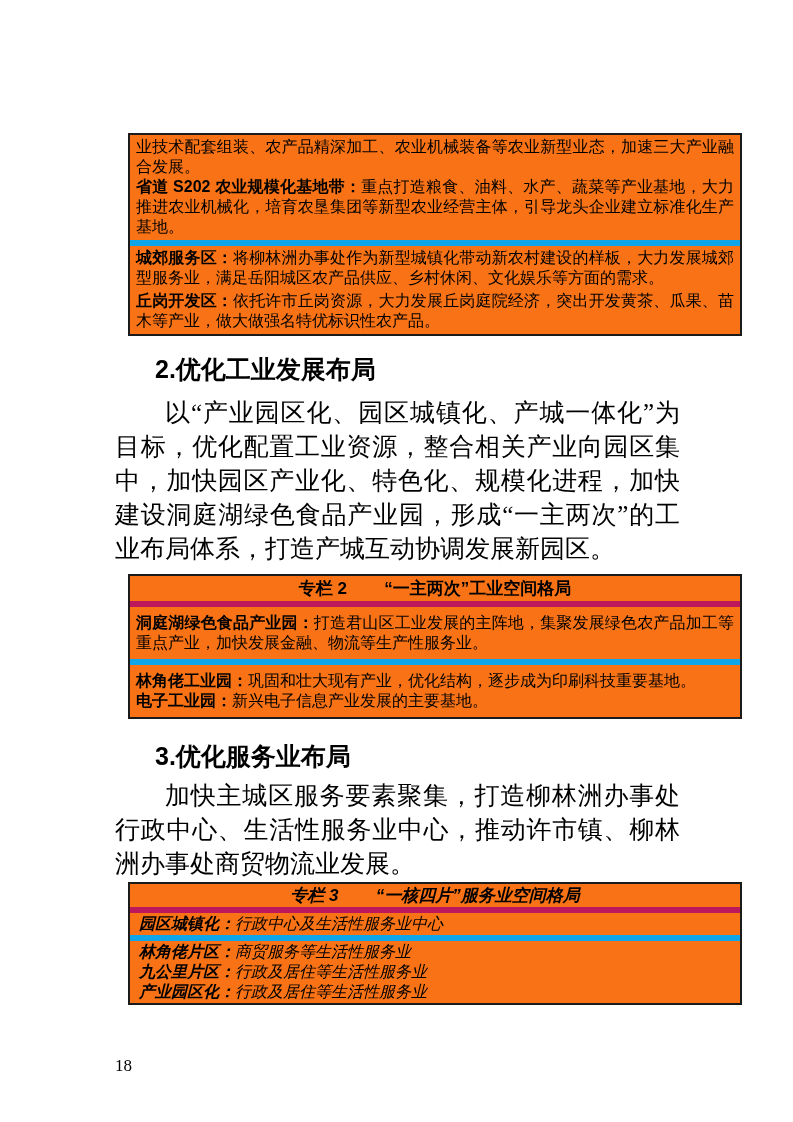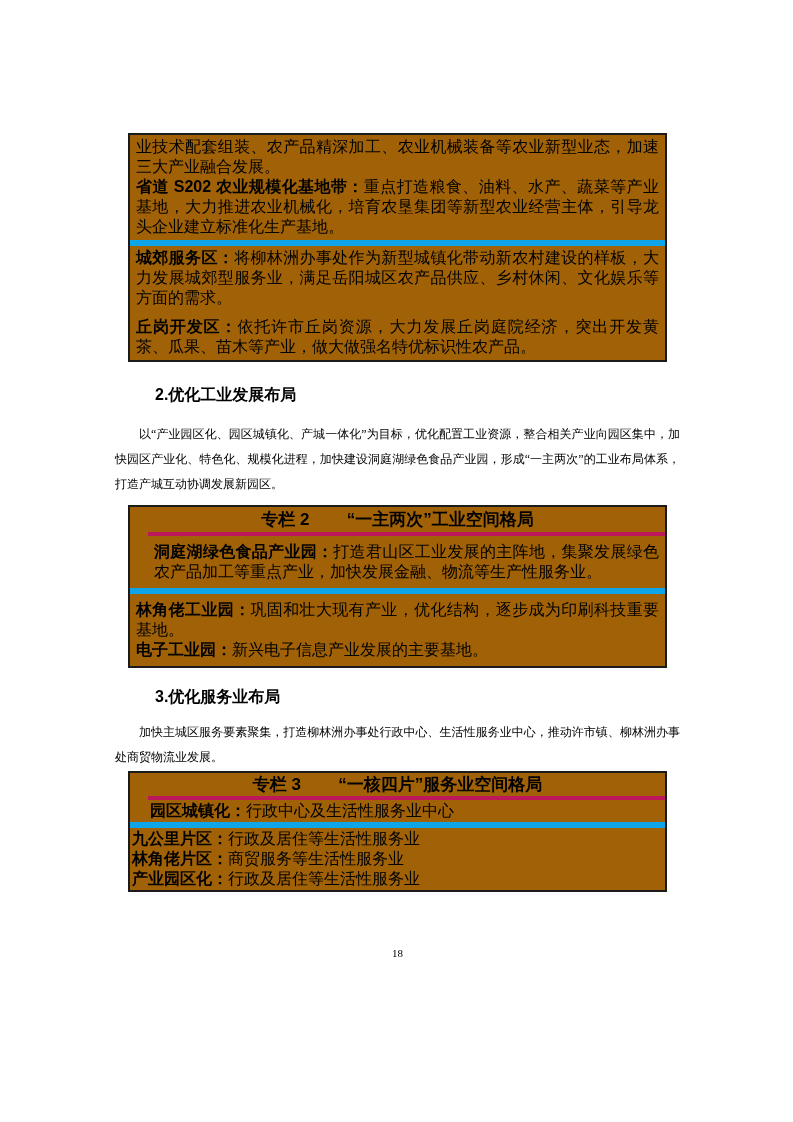--- a/index.html
+++ b/index.html
@@ -15,73 +15,73 @@
     background: #ffffff;
     overflow: hidden;
   }
   .content {
     position: absolute;
     left: 115px; top: 0;
     width: 565px;
   }
   
   .panel {
-    width: 539px;
+    width: 614px;
     margin-left: 13px;
     border: 2px solid #1b1b1b;
-    background: #a16207;
+    background: #f97316;
   }
   .panel-cell {
     padding: 2px 6px 3px 6px;
     font-size: 16px;
     line-height: 20px;
     text-align: justify;
   }
   .panel-cell + .panel-cell { border-top: 6px solid #0ea5e9; }
-  .panel-header + .panel-cell { border-top: 4px solid #be185d; margin-left: 18px; }
+  .panel-header + .panel-cell { border-top: 6px solid #be185d; }
   .panel-header {
     text-align: center;
     font-family: "Liberation Sans", "DejaVu Sans", sans-serif;
     font-weight: bold;
     font-size: 17px;
     line-height: 21px;
     padding: 2px 4px;
   }
   .panel-title { margin-left: 2.2em; }
   .pad-med { padding: 6px 6px; }
-  .slim { padding: 1px 2px; }
+  .slim { padding: 1px 9px; font-style: italic; }
   .panel-entry { text-align: justify; }
-  .gap-top { margin-top: 9px; }
+  .gap-top { margin-top: 3px; }
   .term {
     font-weight: bold;
     font-family: "Liberation Sans", "DejaVu Sans", sans-serif;
   }
   .panel-agri { margin-top: 133px; }
   .panel-ind  { margin-top: 8px; }
   .panel-srv  { margin-top: 1px; }
   .section-heading {
     margin: 20px 0 0 40px;
     font-family: "Liberation Sans", "DejaVu Sans", sans-serif;
     font-weight: bold;
-    font-size: 16px;
+    font-size: 25px;
     line-height: 26px;
   }
-  .heading-services { margin-top: 16px; }
+  .heading-services { margin-top: 24px; }
   .body-para {
     margin-top: 14px;
-    font-size: 12px;
-    line-height: 25px;
+    font-size: 25px;
+    line-height: 34px;
     text-align: justify;
     text-indent: 2em;
   }
   .para-services { margin-top: 10px; }
   .page-number {
     margin-top: 52px;
-    text-align: center;
-    font-size: 11px;
+    text-align: left;
+    font-size: 17px;
     line-height: 18px;
   }
 </style>
 </head>
 <body>
 
 <div class="page">
   <div class="content">
 
     <section class="panel panel-agri">
@@ -111,22 +111,22 @@
 
     <h2 class="section-heading heading-services">3.优化服务业布局</h2>
     <p class="body-para para-services">加快主城区服务要素聚集，打造柳林洲办事处行政中心、生活性服务业中心，推动许市镇、柳林洲办事处商贸物流业发展。</p>
 
     <section class="panel panel-srv">
       <div class="panel-header slim"><span>专栏 3</span><span class="panel-title">“一核四片”服务业空间格局</span></div>
       <div class="panel-cell slim">
         <p class="panel-entry"><span class="term">园区城镇化：</span><span>行政中心及生活性服务业中心</span></p>
       </div>
       <div class="panel-cell slim">
+        <p class="panel-entry"><span class="term">林角佬片区：</span><span>商贸服务等生活性服务业</span></p>
         <p class="panel-entry"><span class="term">九公里片区：</span><span>行政及居住等生活性服务业</span></p>
-        <p class="panel-entry"><span class="term">林角佬片区：</span><span>商贸服务等生活性服务业</span></p>
         <p class="panel-entry"><span class="term">产业园区化：</span><span>行政及居住等生活性服务业</span></p>
       </div>
     </section>
 
     <div class="page-number">18</div>
 
   </div>
 </div>
 
 </body></html>

